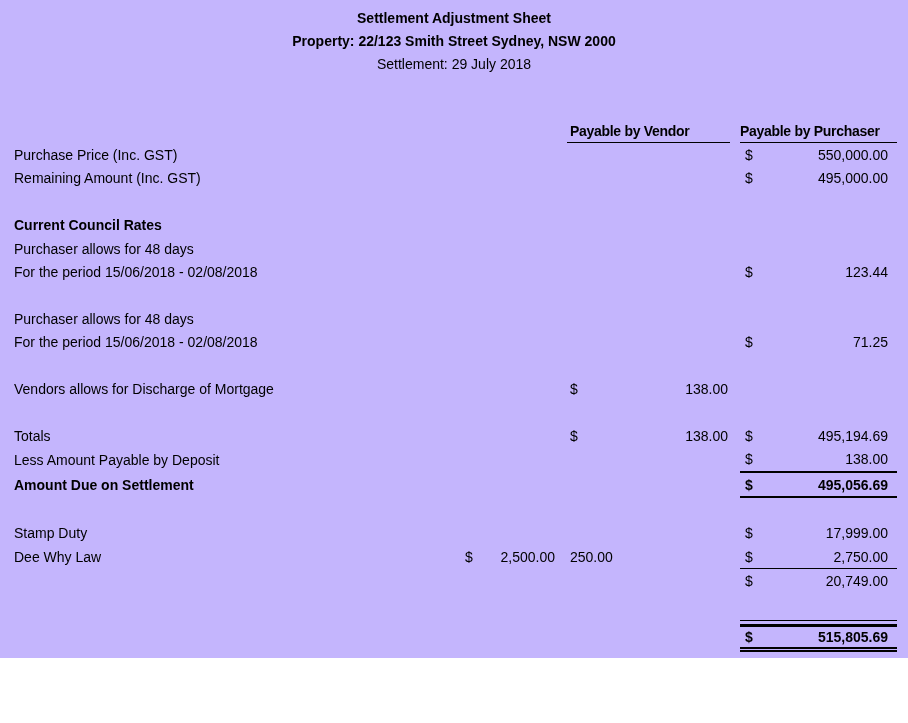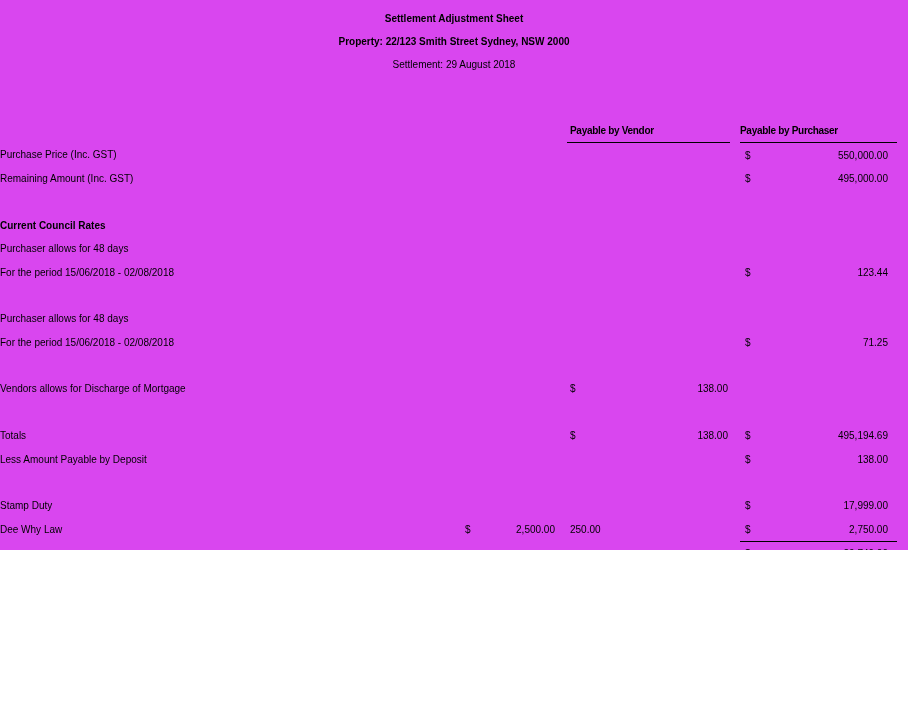--- a/index.html
+++ b/index.html
@@ -1,26 +1,26 @@
 <!DOCTYPE html>
 <html><head>
 <meta charset="utf-8">
 <style>
   html, body { margin: 0; padding: 0; background: #ffffff; }
   .sheet {
-    width: 908px; height: 550px; background: #d946ef; color: #000;
-    font-family: "Liberation Sans", sans-serif; font-size: 10px;
+    width: 908px; height: 658px; background: #c4b5fd; color: #000;
+    font-family: "Liberation Sans", sans-serif; font-size: 14px;
     position: relative; overflow: hidden;
   }
   .doc-header { padding-top: 7px; text-align: center; line-height: 23px; }
   .doc-header .b { font-weight: bold; }
 
   table.grid { border-collapse: collapse; table-layout: fixed; width: 897px; margin-top: 43px; }
   td { height: 23.4px; vertical-align: middle; padding: 0; white-space: nowrap; }
-  td.lab { padding-left: 0; }
+  td.lab { padding-left: 14px; }
   td .money { display: flex; justify-content: space-between; align-items: baseline; }
   td.cb .money { padding-left: 10px; padding-right: 5px; }
   td.cc .money { padding-left: 3px; padding-right: 2px; }
   td.cd .money { padding-left: 5px; padding-right: 9px; }
   td .money.no-cur { justify-content: flex-start; }
   .b { font-weight: bold; }
 
   td.colhead { font-weight: bold; letter-spacing: -0.3px; border-bottom: 1.5px solid #000; }
   td.colhead.cc { padding-left: 3px; margin-left: 8px; }
   td.colhead.cd { padding-left: 0; margin-left: 22px; }
@@ -37,21 +37,21 @@
   }
 </style>
 </head>
 <body>
 
 <div class="sheet">
 
   <div class="doc-header">
     <div class="b">Settlement Adjustment Sheet</div>
     <div class="b">Property: 22/123 Smith Street Sydney, NSW 2000</div>
-    <div>Settlement: 29 August 2018</div>
+    <div>Settlement: 29 July 2018</div>
   </div>
 
   <table class="grid">
     <colgroup>
       <col style="width:455px">
         <col style="width:105px">
         <col style="width:7px">
       <col style="width:163px">
         <col style="width:10px">
         <col style="width:157px">
@@ -228,20 +228,33 @@
       <td class="cc"></td>
           <td></td>
       <td class="cd">
             <div class="money">
         <span>$</span>
         <span>138.00</span>
             </div>
           </td>
     </tr>
 
+    <tr>
+      <td class="lab b">Amount Due on Settlement</td>
+      <td></td>
+          <td></td>
+      <td class="cc"></td>
+          <td></td>
+      <td class="cd total-cell">
+            <div class="money">
+        <span>$</span>
+        <span>495,056.69</span>
+            </div>
+          </td>
+    </tr>
 
     <tr>
           <td></td>
           <td></td>
           <td></td>
           <td></td>
           <td></td>
           <td></td>
         </tr>
 

